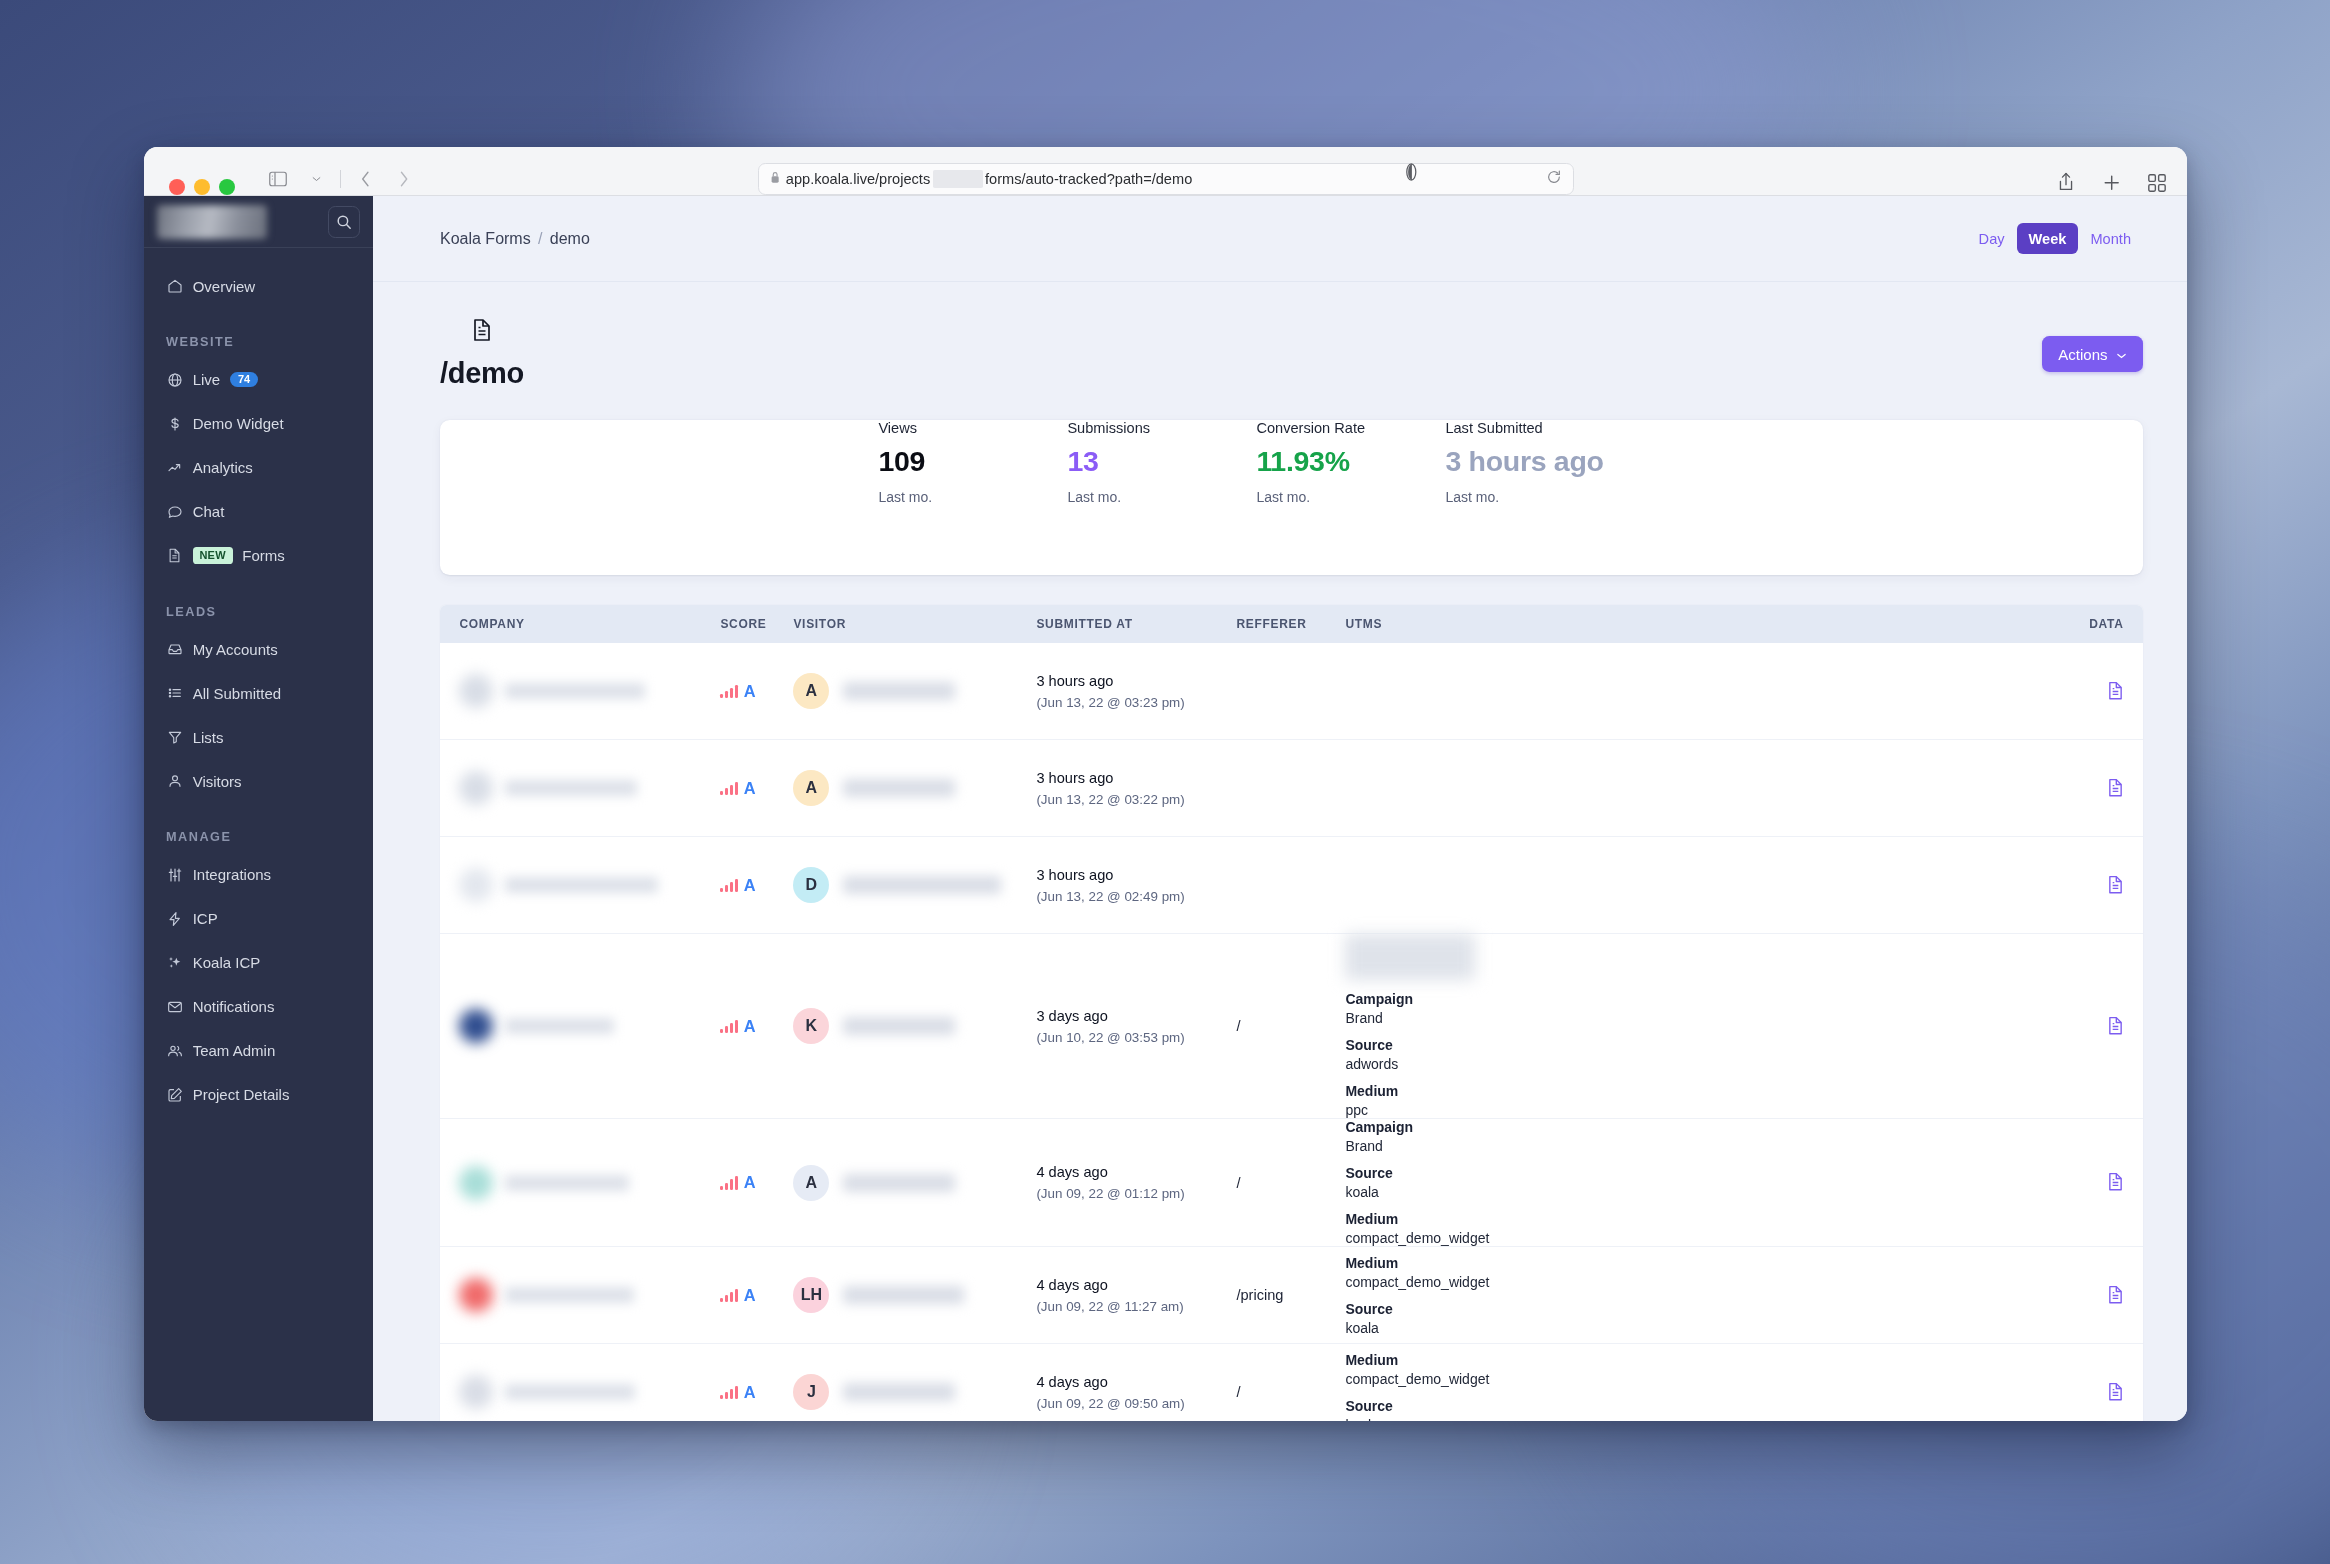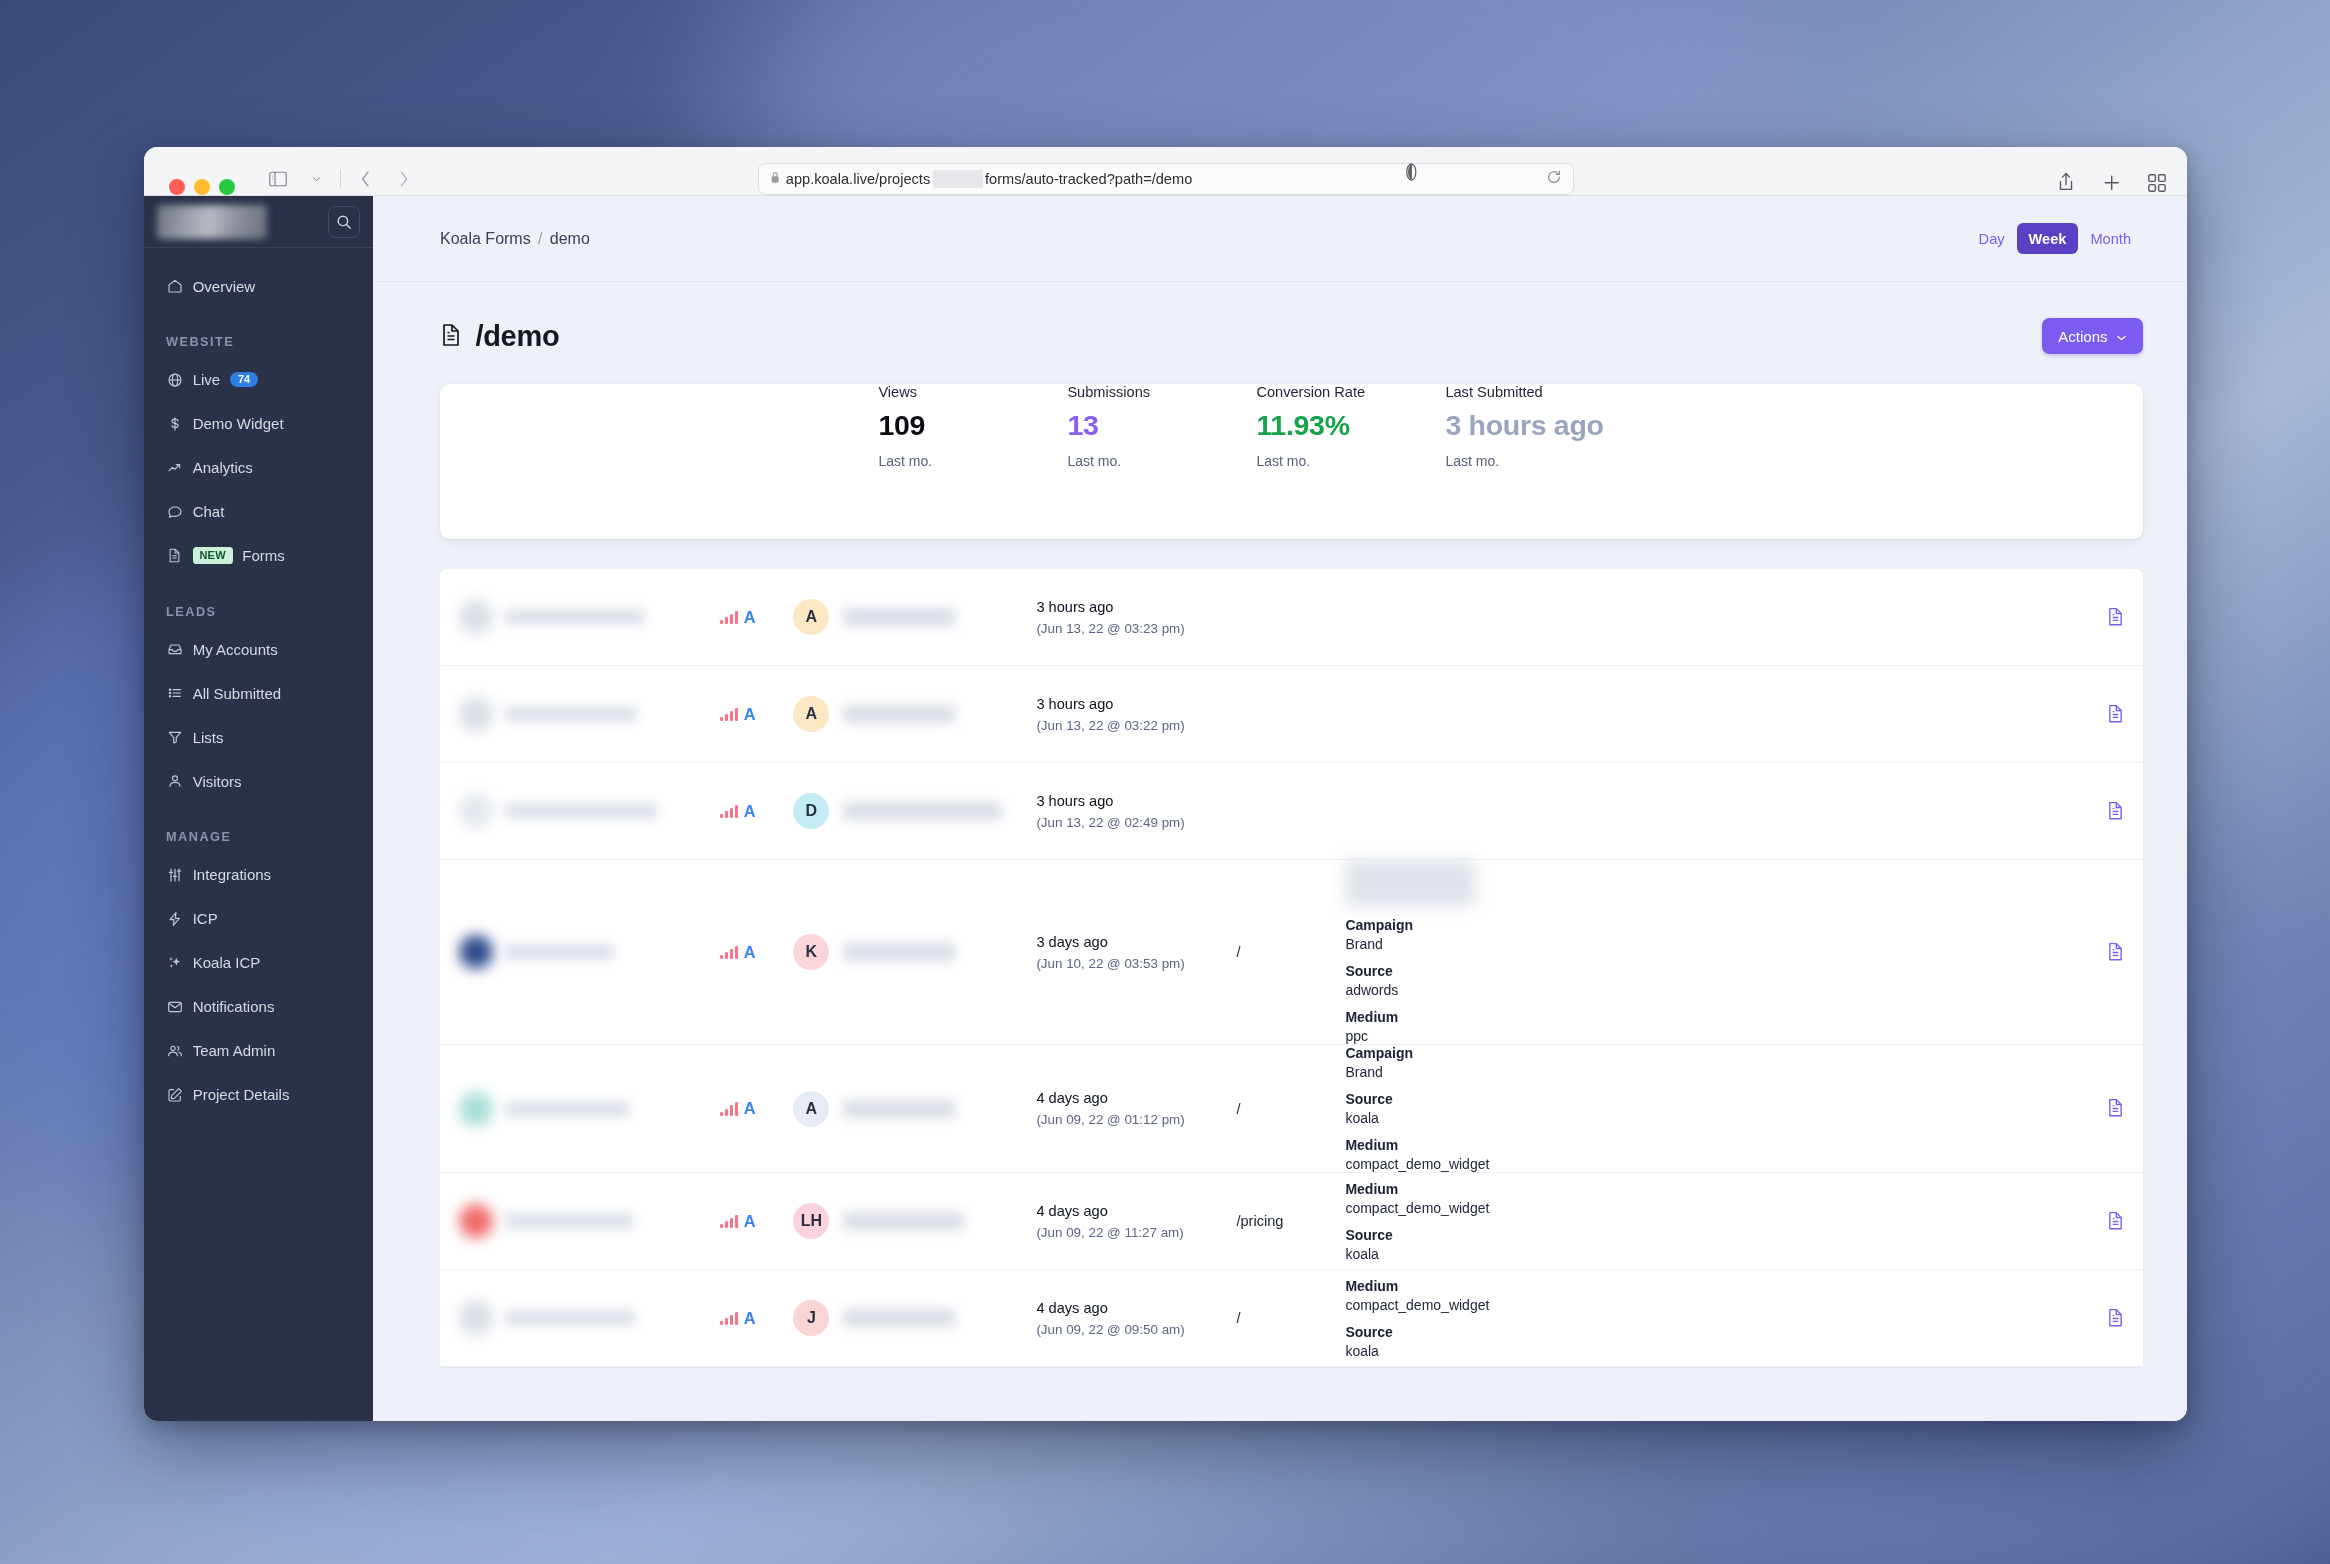--- a/index.html
+++ b/index.html
@@ -133,21 +133,21 @@
   .seg button {
     font-family: inherit; font-size: 14.6px; border:none; background:transparent;
     color:#7c5cf0; padding: 7.3px 12px; border-radius: 6px; cursor:pointer;
   }
   .seg button.active { background:#5b3fc4; color:#ffffff; font-weight:600; }
 
   .page-title-row {
     display:flex; align-items:center; justify-content:space-between;
     padding: 36px 44px 0 67px;
   }
-  .page-title { display:flex; align-items:center; gap: 13.4px; }
+  .page-title { display:flex; align-items:center; gap: 13.4px; flex-direction: column; }
   .page-title .ttl { font-size: 29px; font-weight: 800; color:#141824; letter-spacing:-0.3px; }
   .page-title .doc { color:#141824; }
   .actions-btn {
     background:#7c5cf0; color:#fff; border:none; border-radius: 7.3px;
     font-family: inherit; font-size: 15px; font-weight: 500;
     padding: 9.7px 16px; display:flex; align-items:center; gap:8.5px; cursor:pointer;
     box-shadow: 0 1.2px 3.6px rgba(90,60,200,.25);
   }
 
   
@@ -578,20 +578,29 @@
           </div>
           <div class="metric">
             <div class="lbl">Last Submitted</div>
             <div class="val v-grey">3 hours ago</div>
             <div class="sub">Last mo.</div>
           </div>
         </div>
       </div>
 
       <div class="table-wrap">
+        <div class="thead">
+          <div class="c-company">COMPANY</div>
+          <div class="c-score">SCORE</div>
+          <div class="c-visitor">VISITOR</div>
+          <div class="c-subm">SUBMITTED AT</div>
+          <div class="c-ref">REFFERER</div>
+          <div class="c-utms">UTMS</div>
+          <div class="c-data">DATA</div>
+        </div>
         <div id="tbody">
             <div class="trow">
               <div class="c-company co-cell">
                 <div class="blur-logo" style="background: rgb(216, 221, 230);"></div>
                 <div class="blur-name" style="width: 140px; background: rgb(221, 225, 233);"></div>
               </div>
               <div class="c-score score-cell">
                 <span class="bars">
                   <i></i>
                   <i></i>

